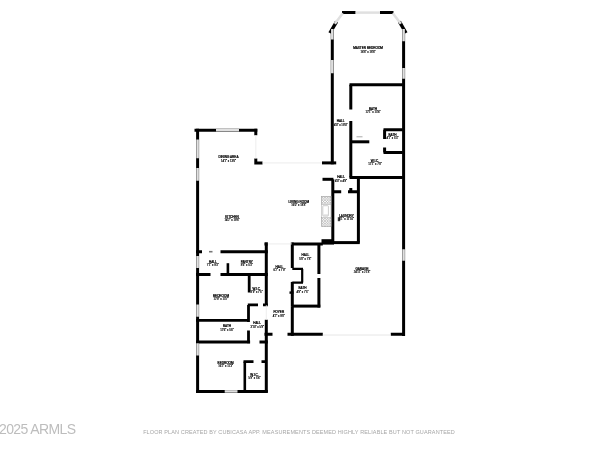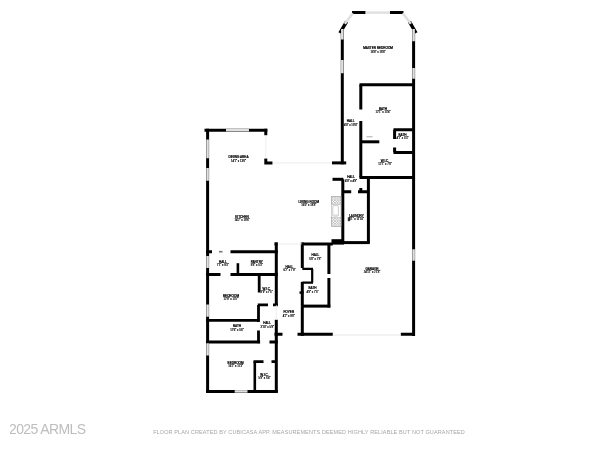--- a/index.html
+++ b/index.html
@@ -1,17 +1,17 @@
 <!DOCTYPE html>
 <html><head>
 <meta charset="utf-8">
 <style>
 html,body{margin:0;padding:0;background:#ffffff;}
 #page{position:relative;width:550px;height:450px;background:#ffffff;overflow:hidden;
-font-family:"Liberation Sans", sans-serif;margin-left:10px;}
+font-family:"Liberation Sans", sans-serif;}
 svg{position:absolute;left:0;top:0;}
 .rm{font-family:"Liberation Sans", sans-serif;fill:#000000;font-size:3.1px;text-anchor:middle;stroke:#000000;stroke-width:0.22px;}
 .dim{font-family:"Liberation Sans", sans-serif;fill:#111111;font-size:2.75px;text-anchor:middle;stroke:#111111;stroke-width:0.18px;}
 </style>
 </head>
 <body>
 <div id="page">
 <svg width="600" height="450" viewBox="0 0 600 450" style="filter:grayscale(1)">
 <defs>
 <pattern id="hatch" width="2.6" height="2.6" patternUnits="userSpaceOnUse">

